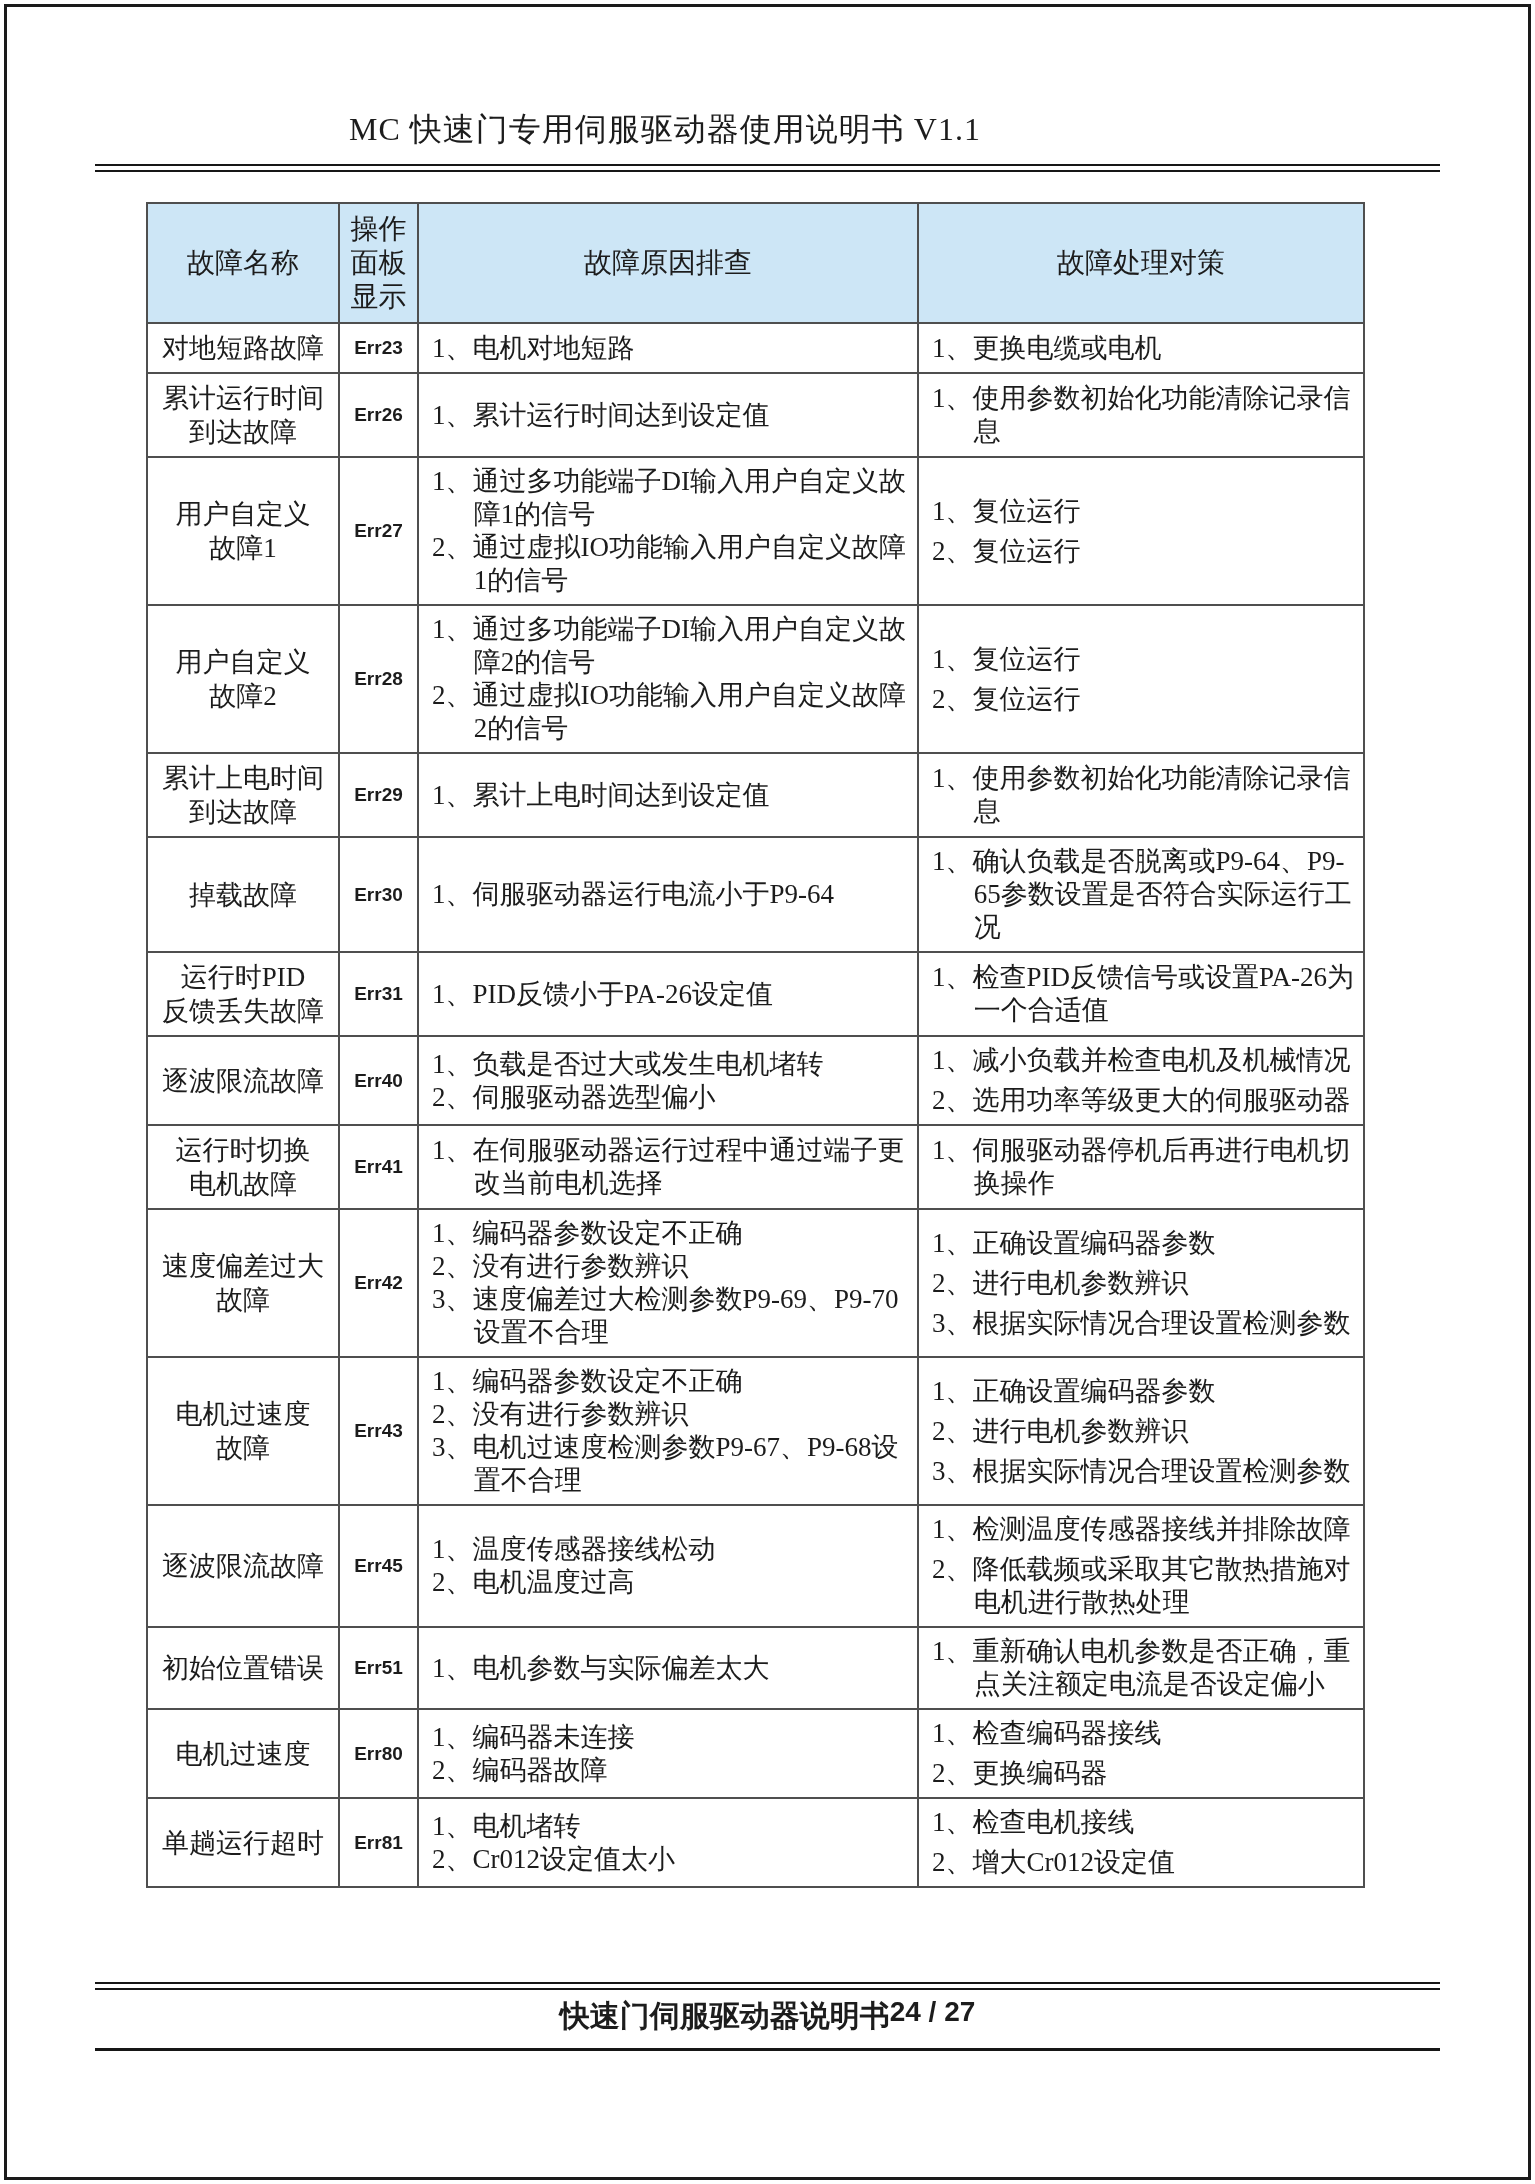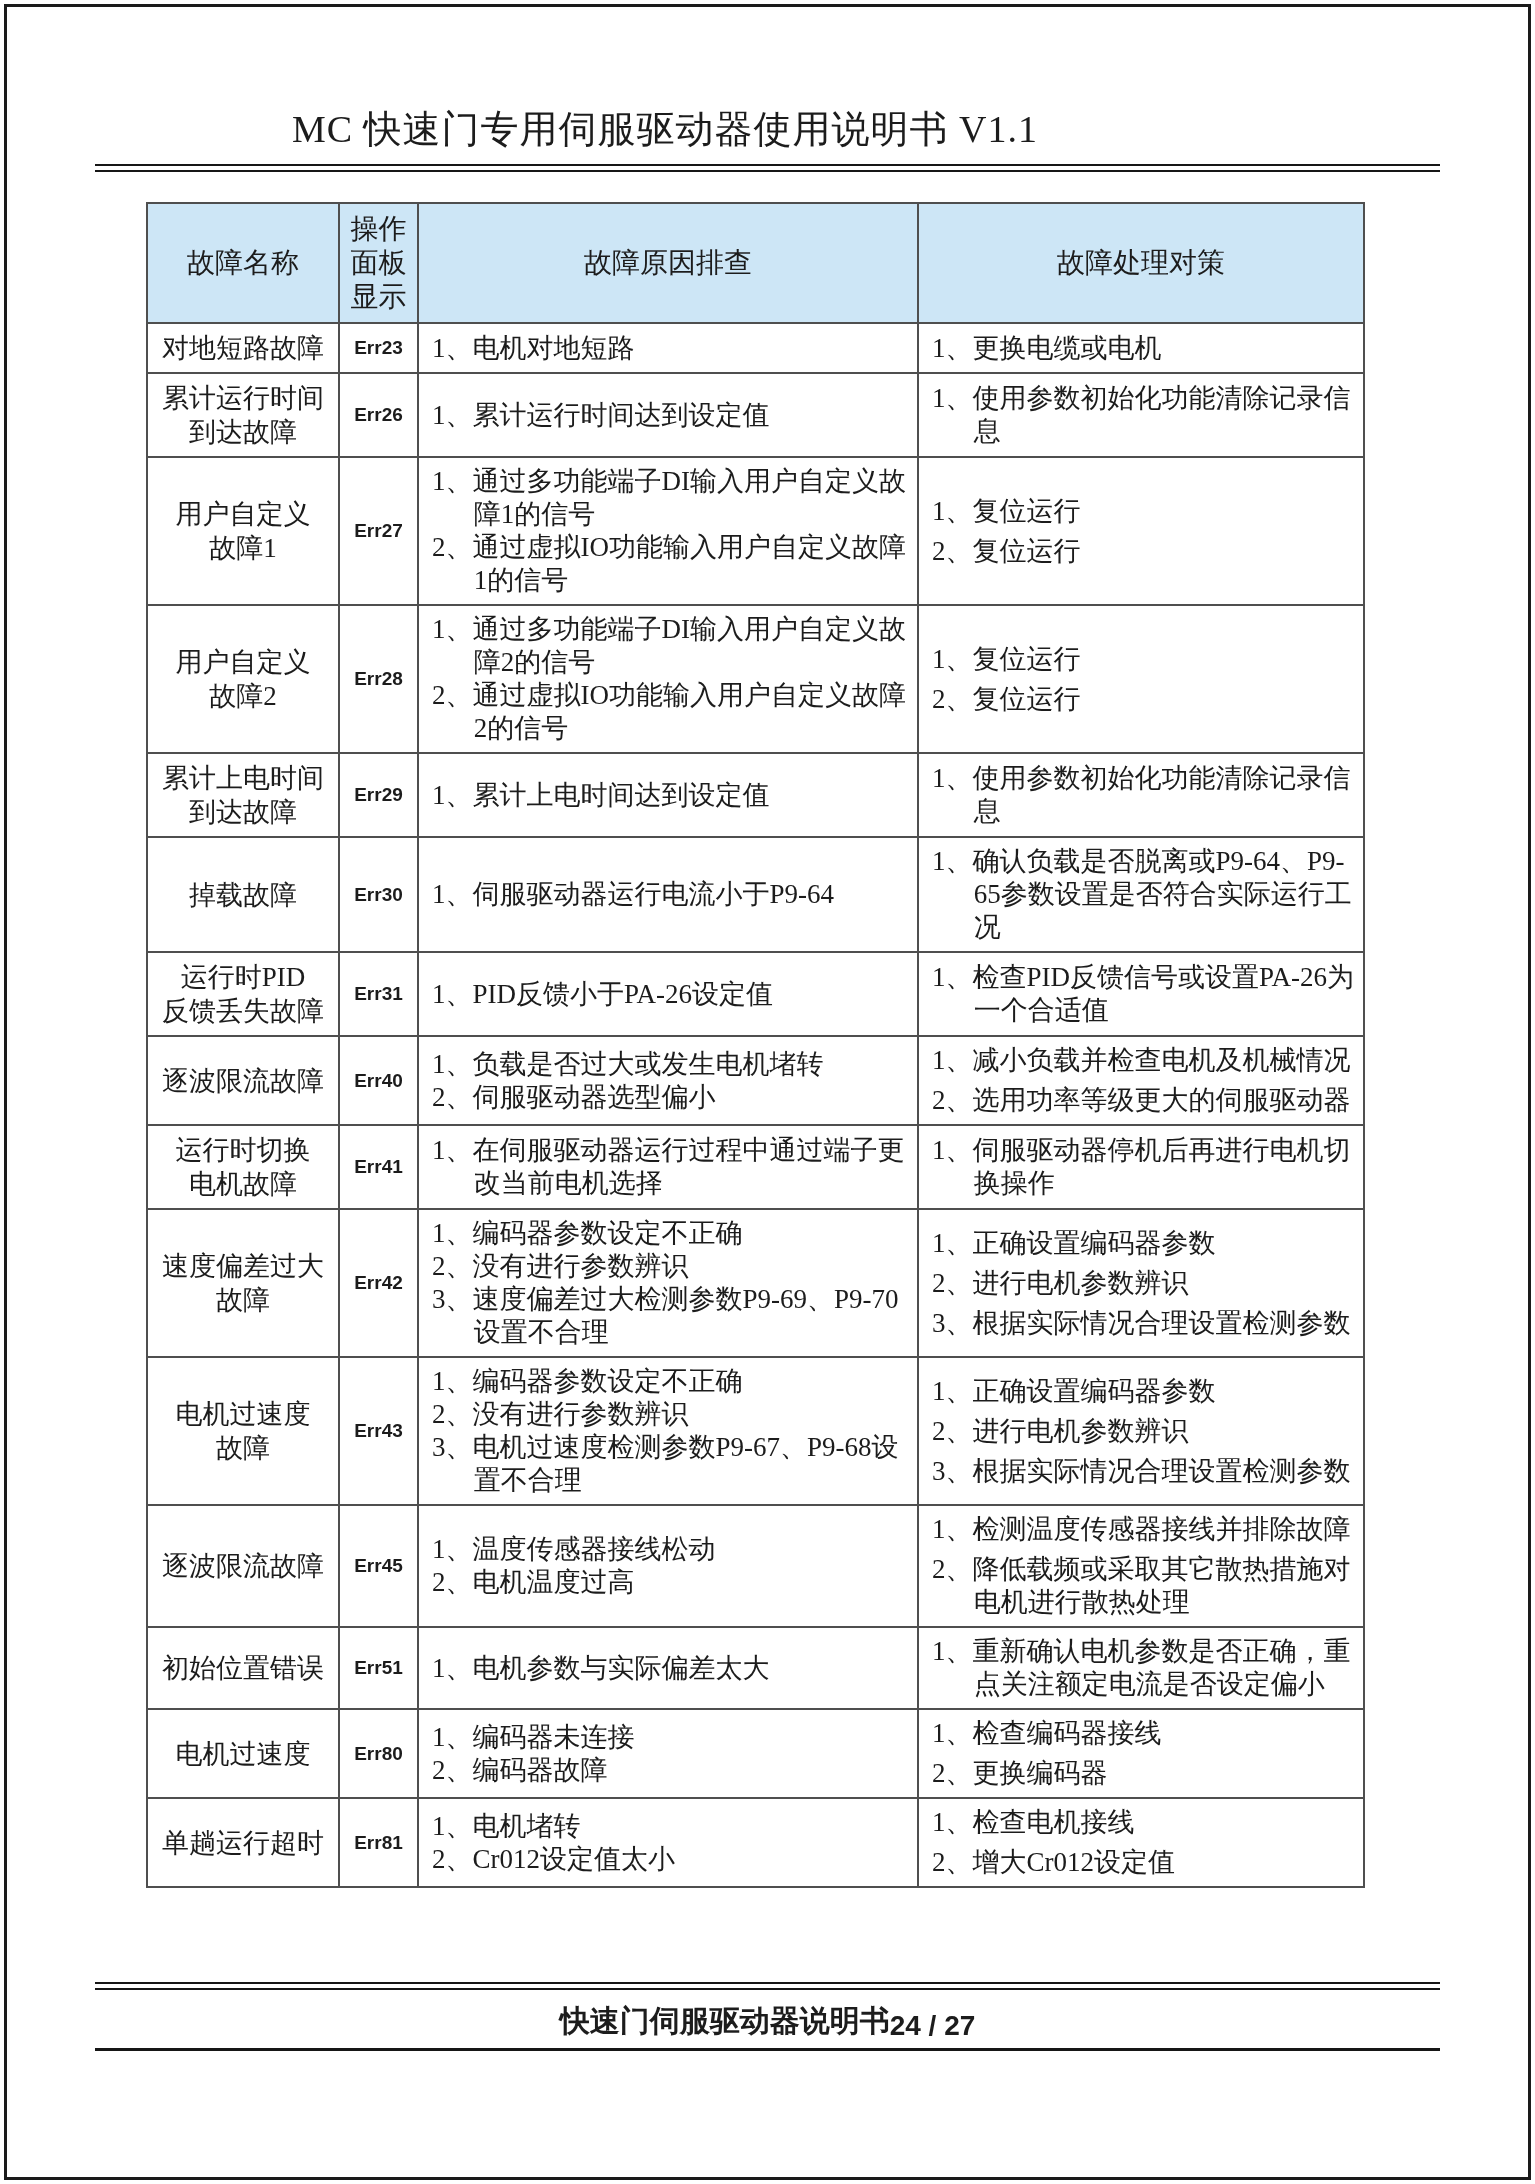--- a/index.html
+++ b/index.html
@@ -17,21 +17,21 @@
     overflow:hidden;
   }
   .page-frame{
     position:absolute;inset:4px;
     border:3px solid #1a1a1a;
     pointer-events:none;
   }
   .doc-title{
     position:absolute;top:102px;left:95px;width:1140px;
     text-align:center;
-    font-size:38px;line-height:54px;
+    font-size:32px;line-height:54px;
     letter-spacing:1px;
     white-space:nowrap;
   }
   .rule-double{
     position:absolute;left:95px;width:1345px;height:4px;
     border-top:2px solid #161616;border-bottom:2px solid #161616;
   }
   .rule-single{
     position:absolute;left:95px;width:1345px;height:0;
     border-top:3px solid #161616;
@@ -78,21 +78,21 @@
   .item{
     line-height:33px;
     padding-left:1.55em;
     text-indent:-1.55em;
   }
   .cell-causes .item + .item{}
   .cell-actions .item + .item{margin-top:7px;}
 
   .footer-text{
     position:absolute;top:1996px;left:95px;width:1345px;height:46px;
-    display:flex;align-items:flex-end;justify-content:center;
+    display:flex;align-items:flex-start;justify-content:center;
   }
   .footer-doc-name{
     font-size:30px;font-weight:bold;
   }
   .footer-page-info{
     font-family:"Liberation Sans", sans-serif;
     font-size:28px;font-weight:bold;
   }
 </style>
 </head>

